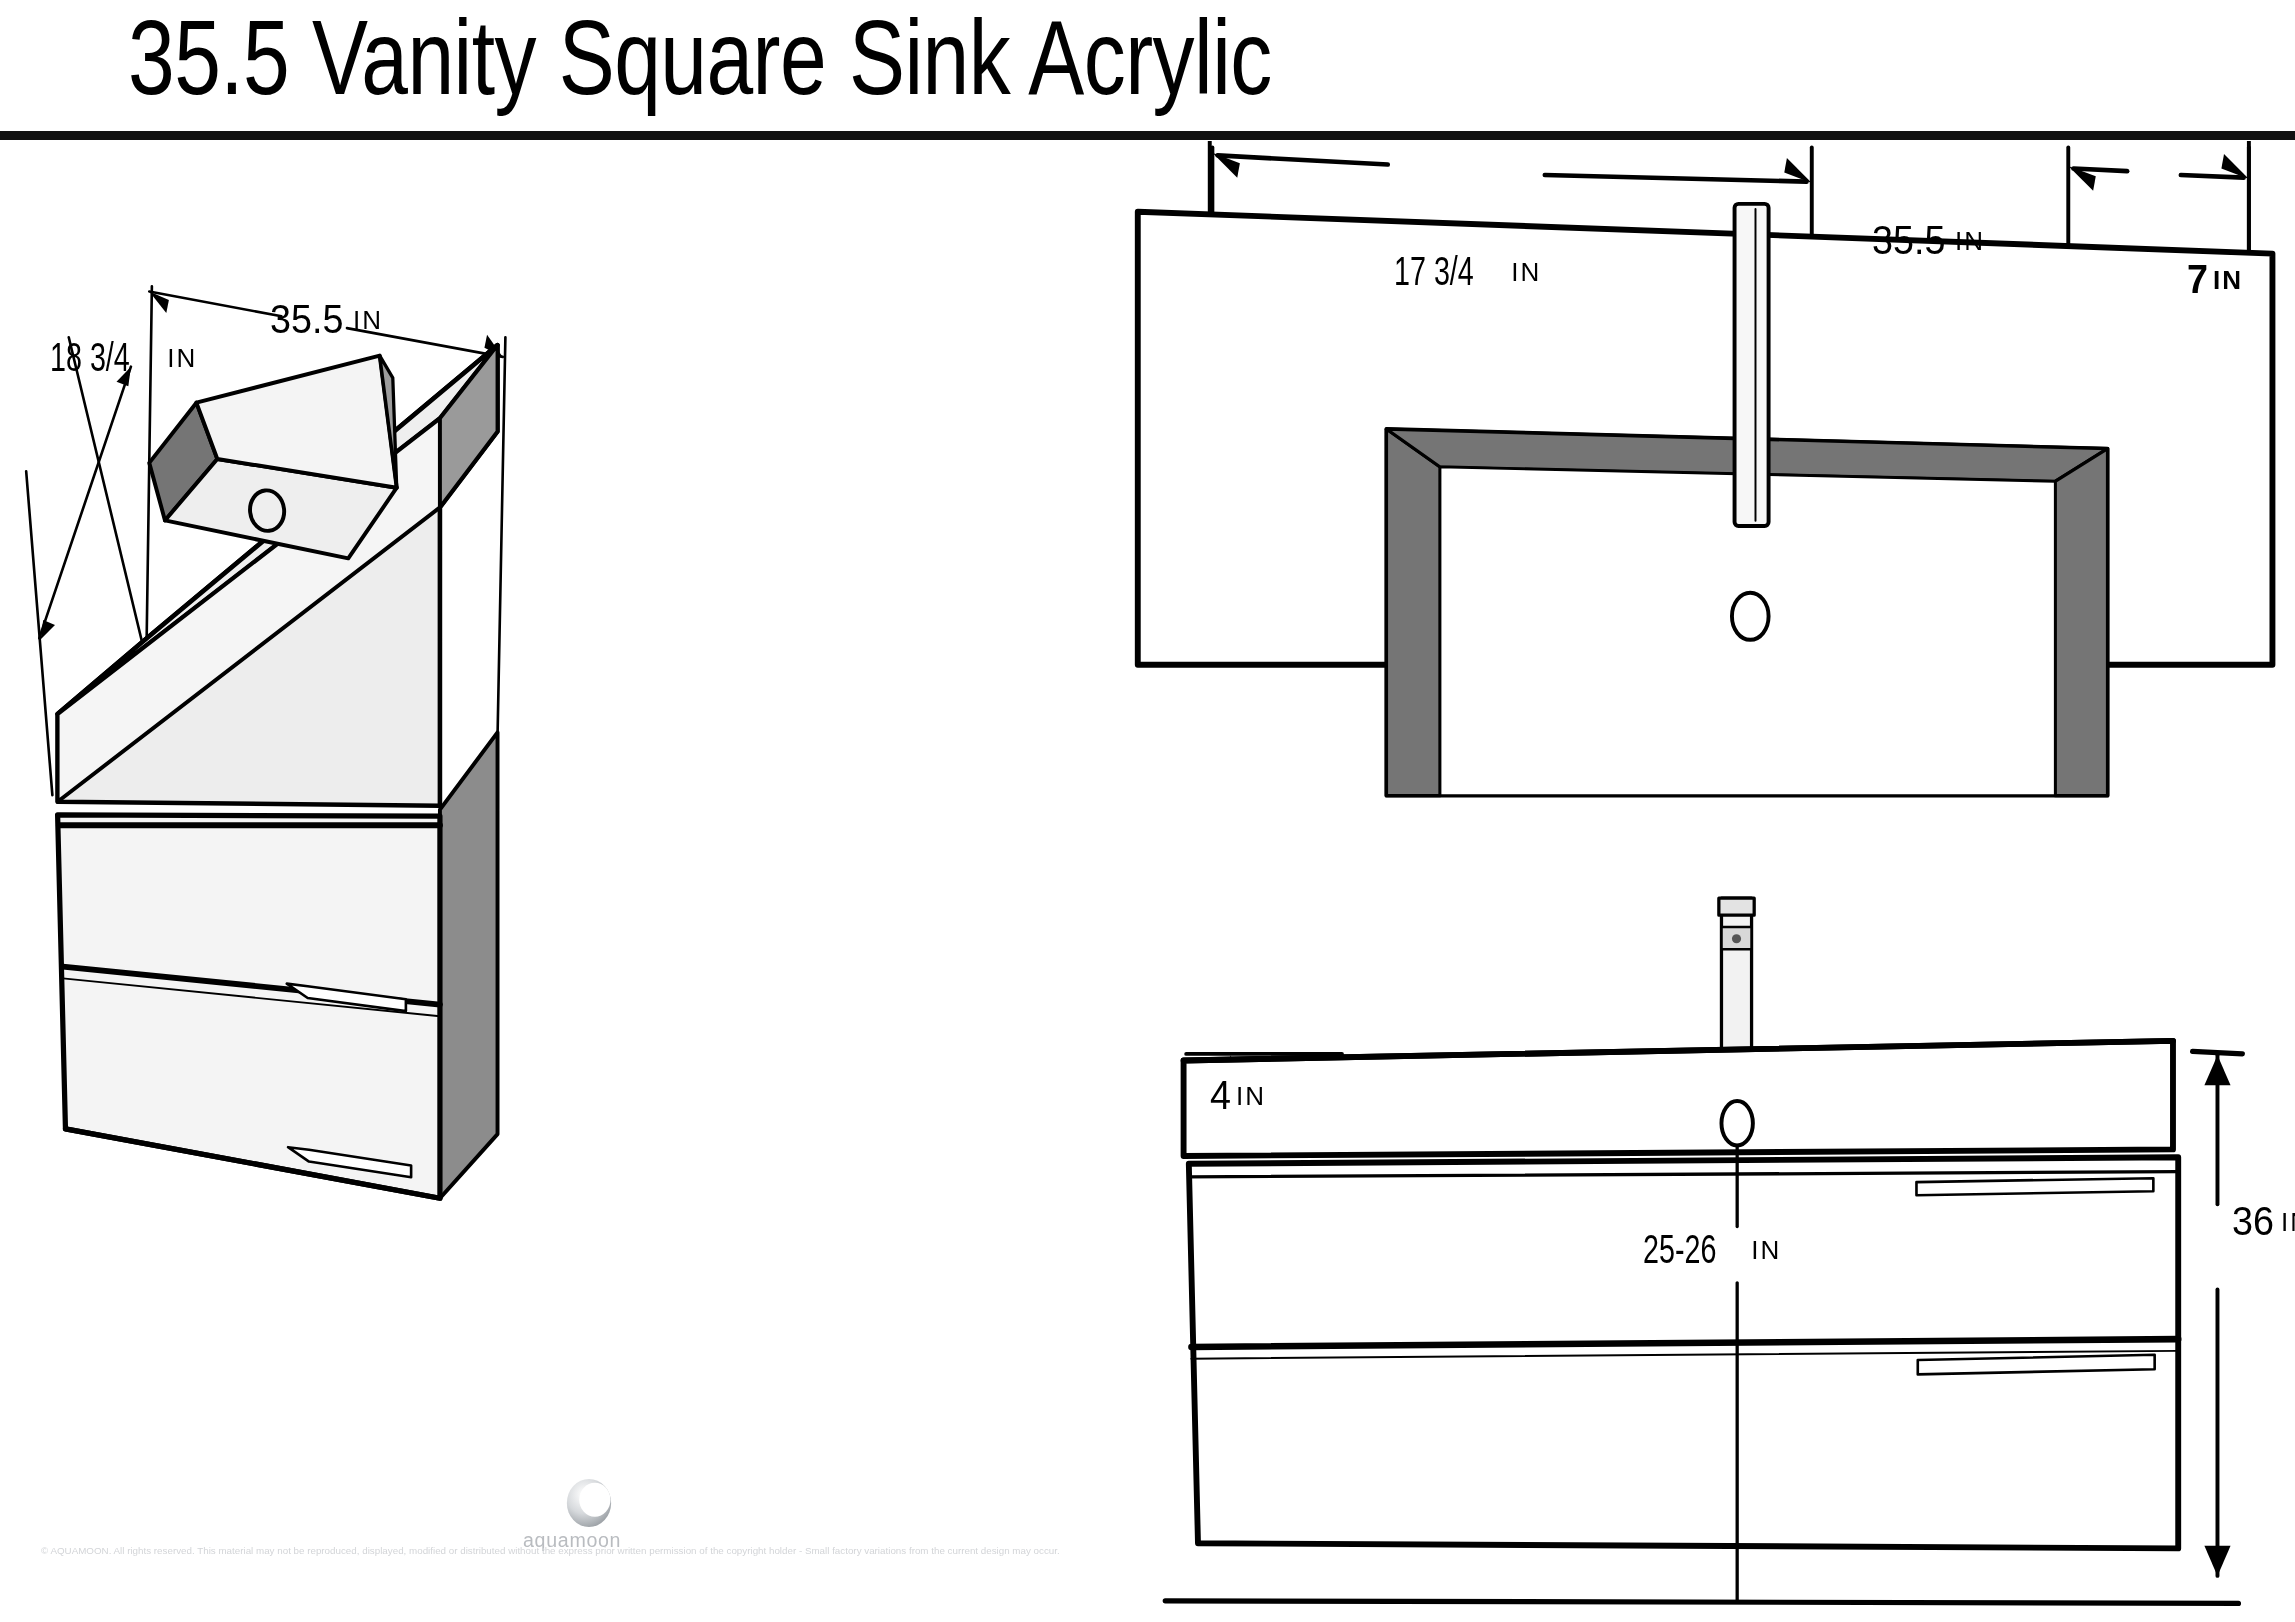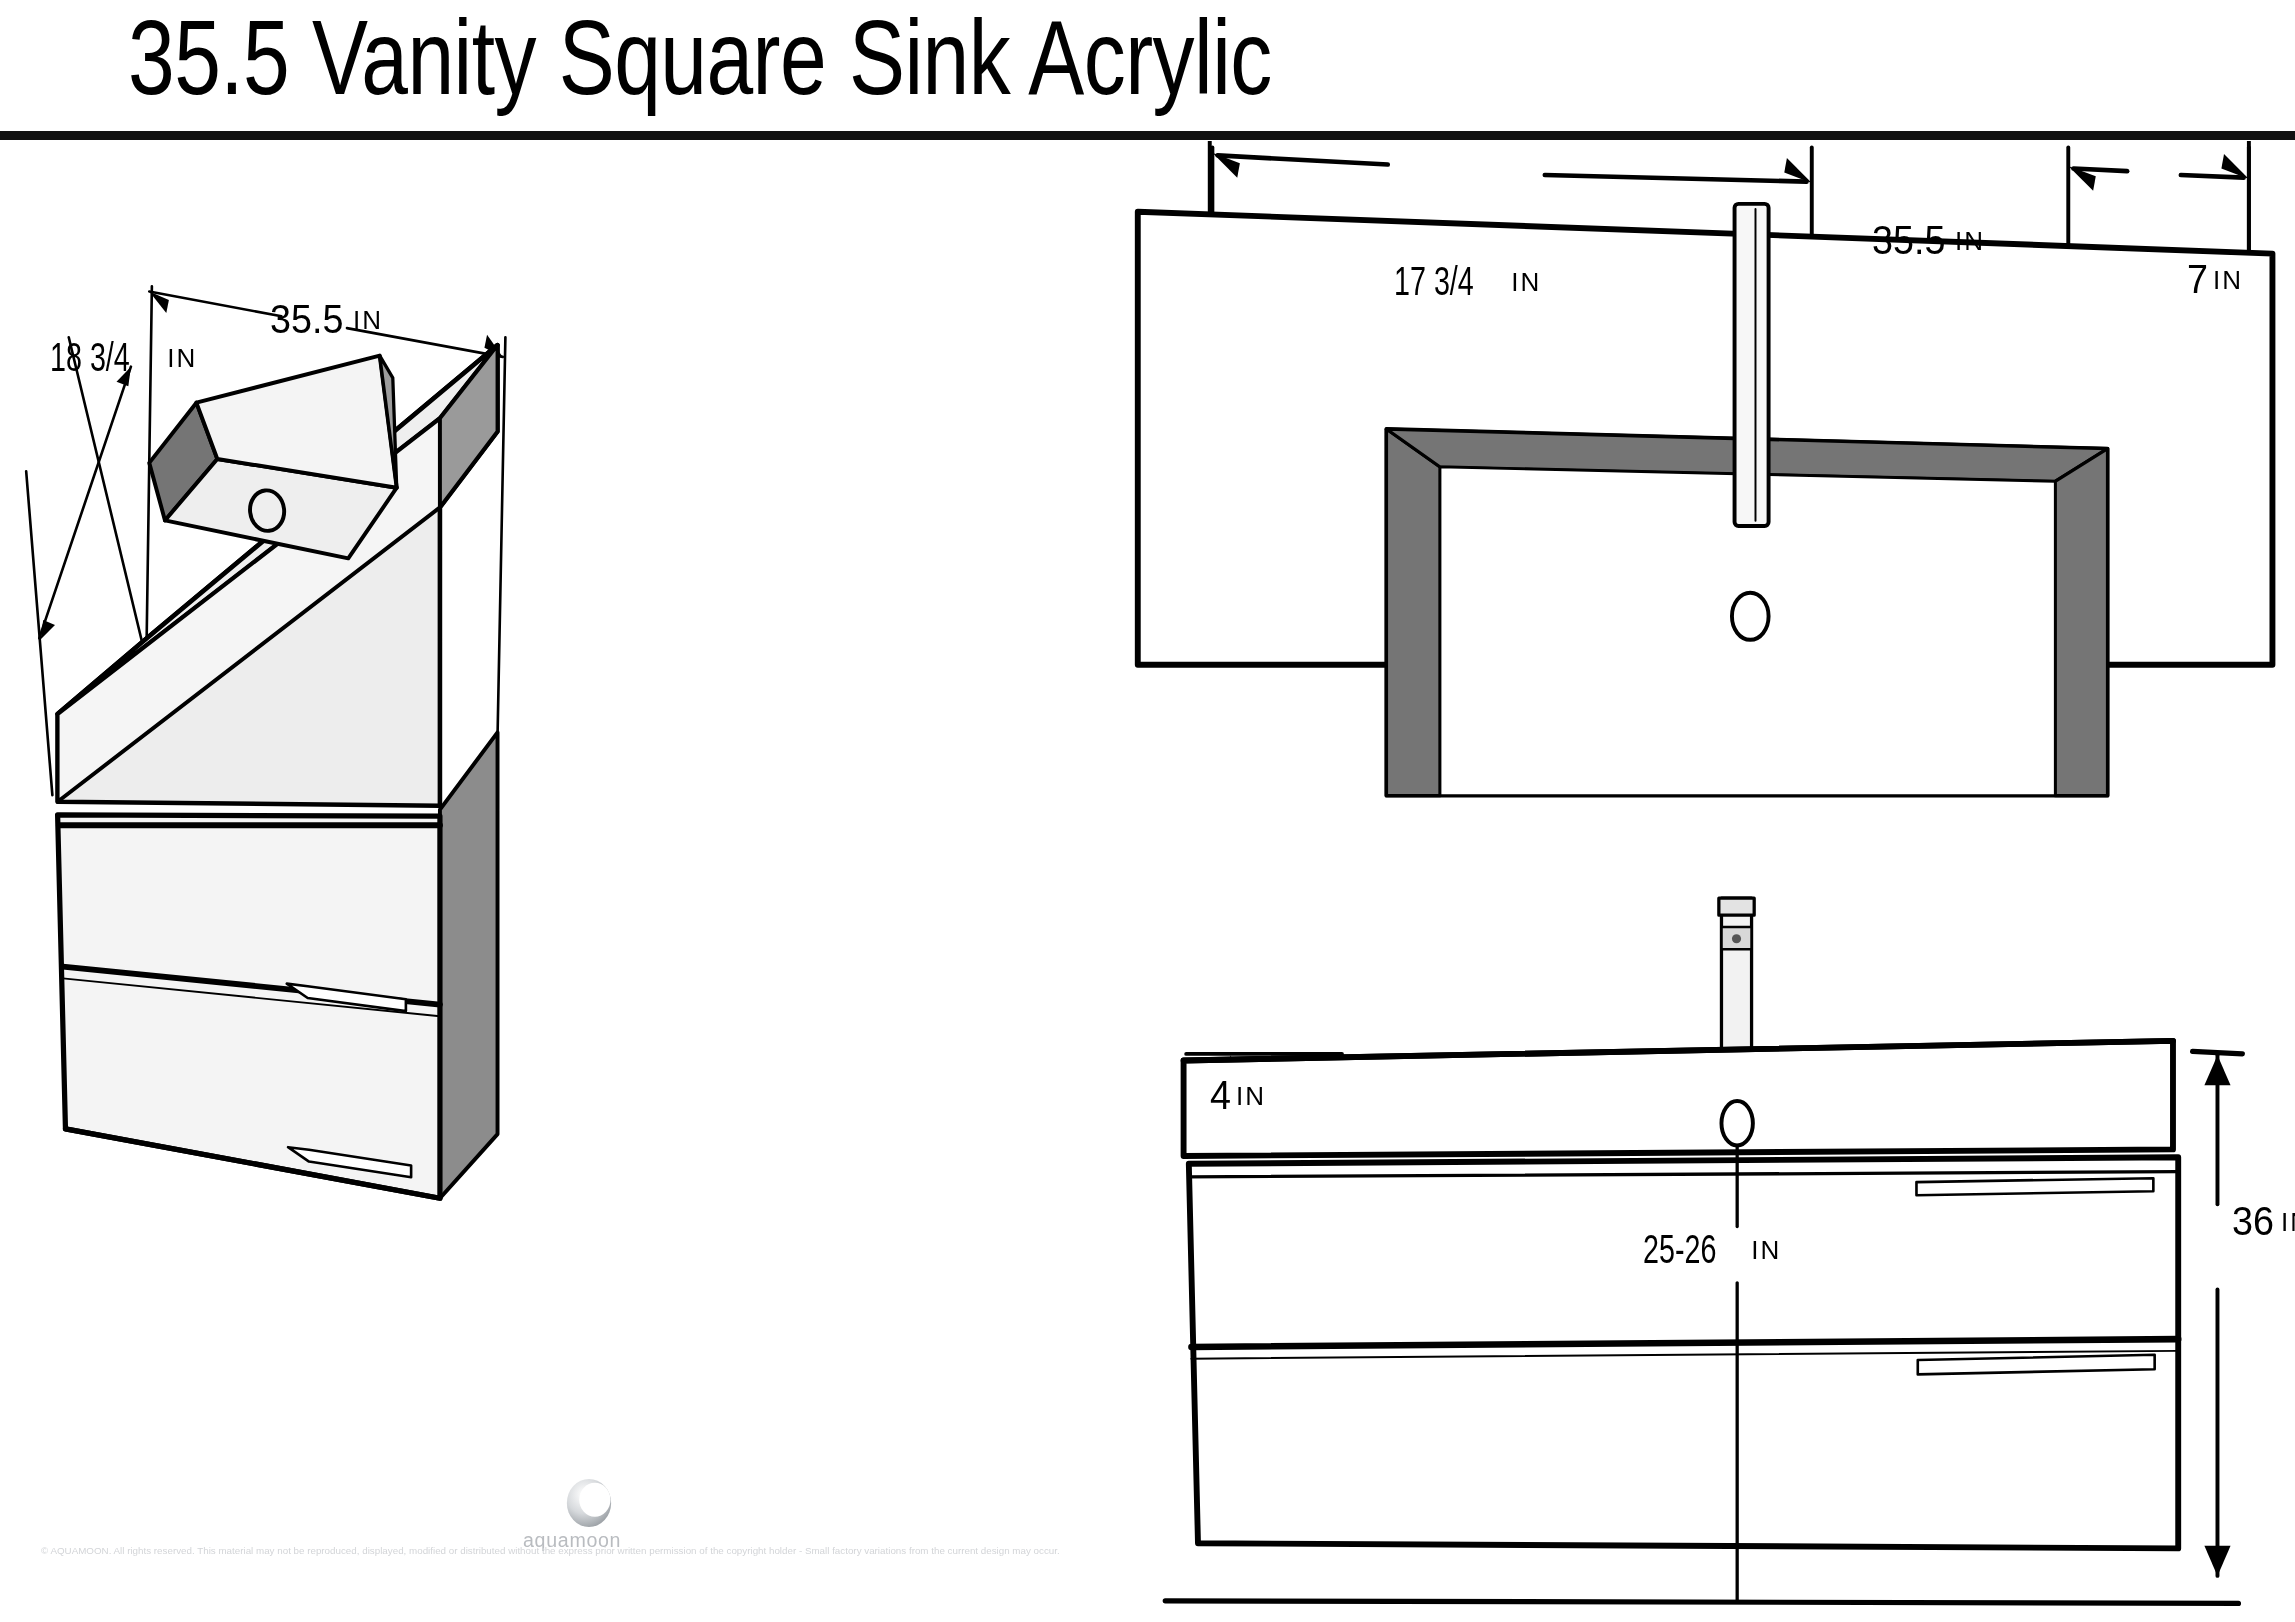--- a/index.html
+++ b/index.html
@@ -175,24 +175,24 @@
       <g>
         <rect x="930" y="96" width="52" height="492" rx="6" fill="#f7f7f7" stroke="#000" stroke-width="6"></rect>
         <line x1="962" y1="104" x2="962" y2="580" stroke="#000" stroke-width="3"></line>
       </g>
     </g>
   </svg>
 
   <div class="dim" style="left:746px;top:79px;">
     <span class="num">35.5</span><span class="unit">IN</span>
   </div>
-  <div class="dim cond" style="left:268px;top:120px;">
+  <div class="dim cond" style="left:268px;top:110px;">
     <span class="num">17 3/4</span><span class="unit">IN</span>
   </div>
-  <div class="dim" style="left:1061px;top:118px;">
+  <div class="dim" style="left:1061px;top:118px;font-weight:bold;">
     <span class="num">7</span><span class="unit">IN</span>
   </div>
 </div>
 
 <div class="pane" id="front-pane">
   <svg viewBox="0 0 1788 1330" preserveAspectRatio="none">
     <g fill="none" stroke="#000" stroke-linecap="round" stroke-linejoin="round">
 
       <g>
         <rect x="910" y="222" width="46" height="240" fill="#f2f2f2" stroke="#000" stroke-width="5"></rect>

